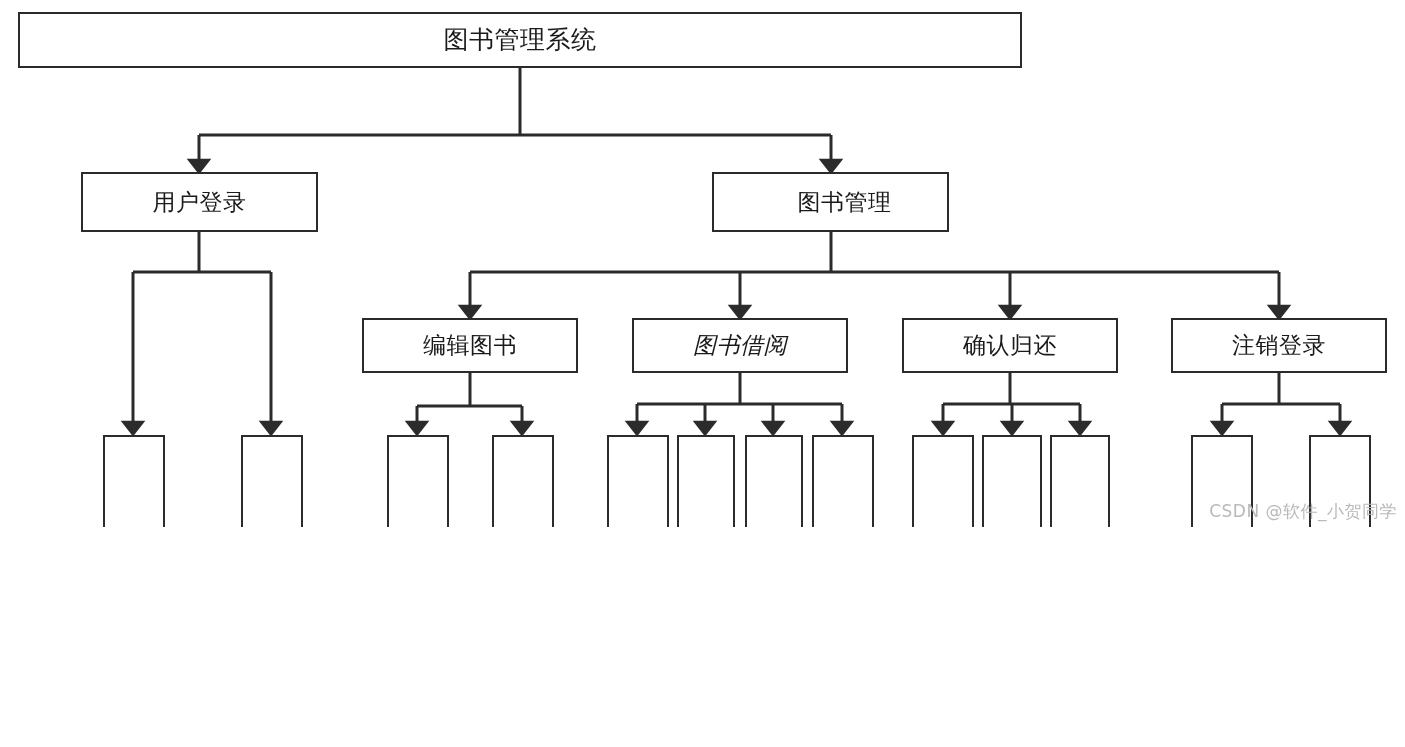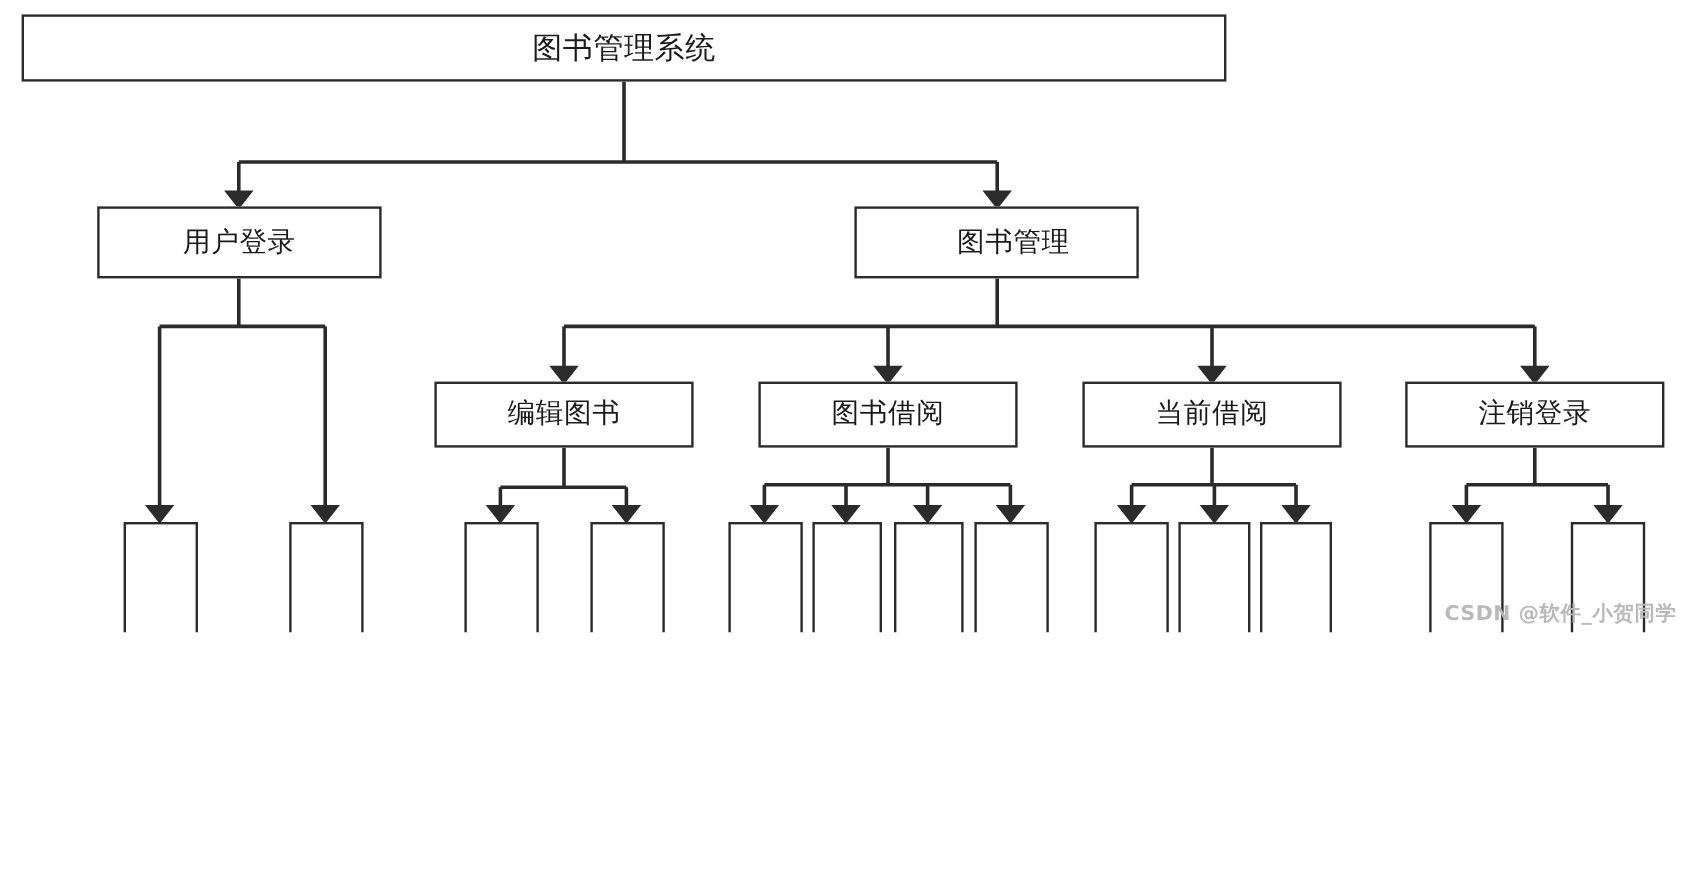--- a/index.html
+++ b/index.html
@@ -67,21 +67,20 @@
   }
   #watermark {
     position: absolute;
     right: 8px;
     bottom: 4px;
     font-size: 17px;
     color: #b9b9b9;
     letter-spacing: 0.5px;
     z-index: 5;
     white-space: nowrap;
-    font-weight: bold;
   }
 </style>
 </head>
 <body>
 
 <div id="diagram-root">
 
   <svg id="connectors" viewBox="0 0 1405 747" width="1405" height="747" xmlns="http://www.w3.org/2000/svg">
     <defs>
       <marker id="arrowhead" markerWidth="9" markerHeight="9" refX="2.6" refY="4.5" orient="auto" markerUnits="strokeWidth">
@@ -143,26 +142,26 @@
   </div>
 
   <div class="node horiz" style="left:712px; top:172px; width:237px; height:60px;padding-left:28px;">
     <span class="node-label">图书管理</span>
   </div>
 
   <div class="node horiz" style="left:362px; top:318px; width:216px; height:55px;">
     <span class="node-label">编辑图书</span>
   </div>
 
-  <div class="node horiz" style="left:632px; top:318px; width:216px; height:55px;">
+  <div class="node horiz" style="left:632px; top:318px; width:216px; height:55px;font-style:italic;">
     <span class="node-label">图书借阅</span>
   </div>
 
   <div class="node horiz" style="left:902px; top:318px; width:216px; height:55px;">
-    <span class="node-label">当前借阅</span>
+    <span class="node-label">确认归还</span>
   </div>
 
   <div class="node horiz" style="left:1171px; top:318px; width:216px; height:55px;">
     <span class="node-label">注销登录</span>
   </div>
 
   <div class="node vert" style="left:103px; top:435px; width:62px; height:300px;">
     <span class="node-label">用户登录</span>
   </div>
 

